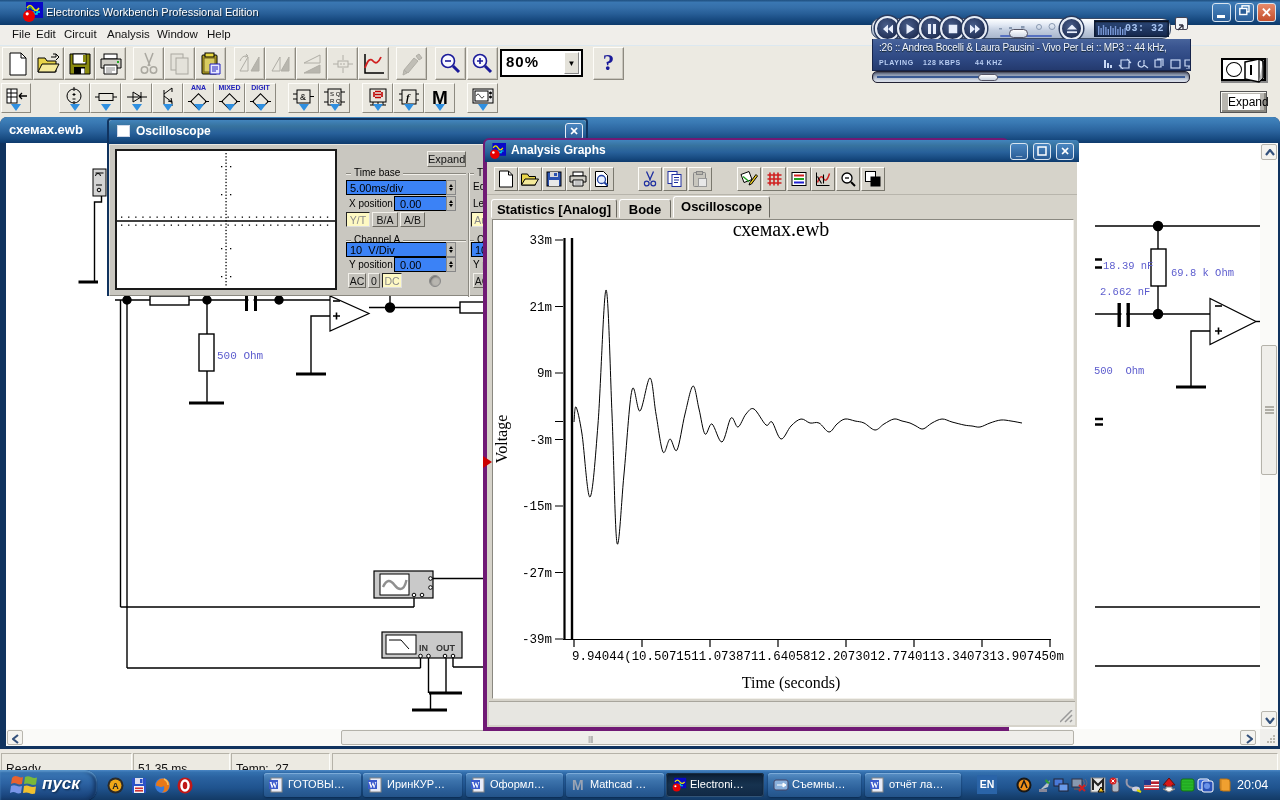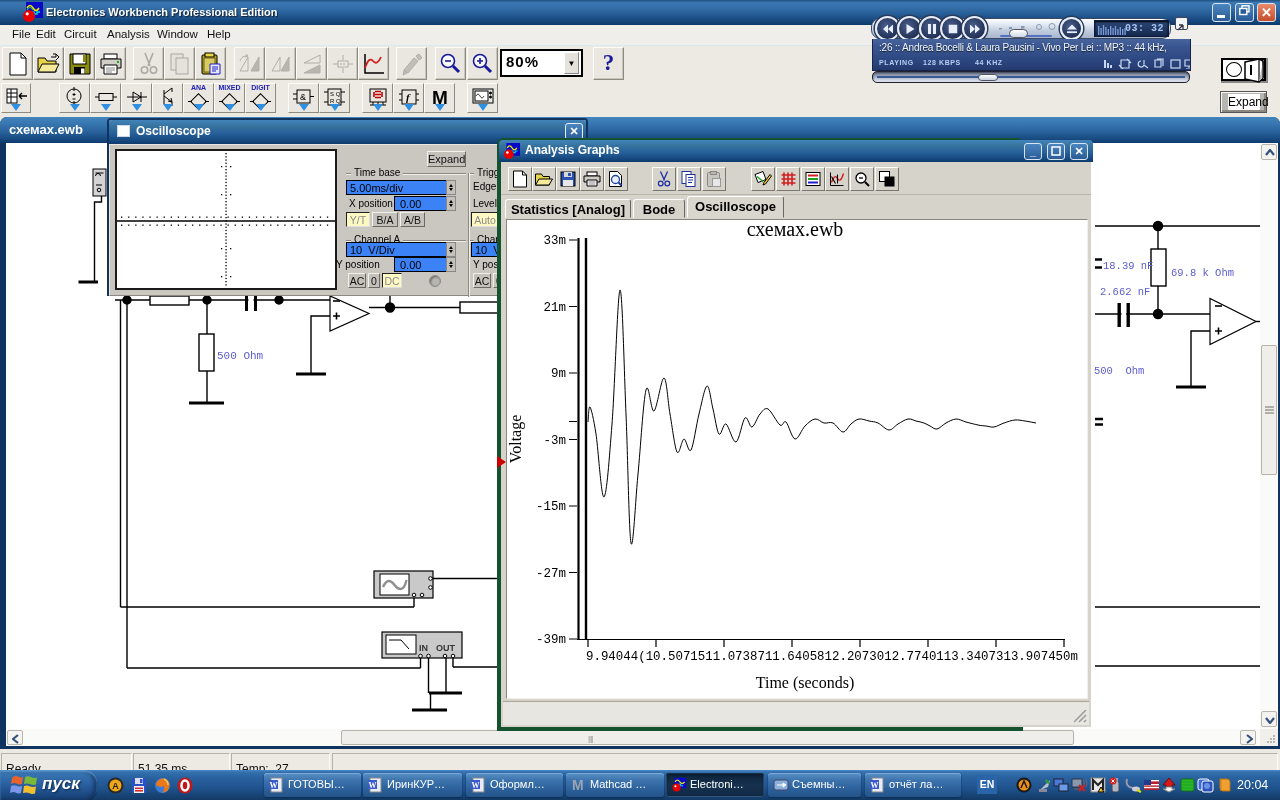--- a/index.html
+++ b/index.html
@@ -1,20 +1,20 @@
 <!DOCTYPE html>
 <html><head><meta charset="utf-8">
 <style>
 *{margin:0;padding:0;box-sizing:border-box}
 html,body{width:1280px;height:800px;overflow:hidden;font-family:"Liberation Sans",sans-serif;background:#ece9e2}
 .abs{position:absolute}
 #page{position:relative;width:1280px;height:800px}
 
 #titlebar{left:0;top:0;width:1280px;height:25px;background:linear-gradient(180deg,#1e4e7e 0%,#3a77b2 10%,#356fa9 30%,#275e97 55%,#17497f 80%,#0d3a6b 100%)}
-#titlebar .ttext{position:absolute;left:46px;top:6px;color:#fff;font-size:11px;font-weight:bold;text-shadow:1px 1px 1px #123}
+#titlebar .ttext{position:absolute;left:46px;top:6px;color:#fff;font-size:11px;font-weight:normal;text-shadow:1px 1px 1px #123}
 .wbtn{position:absolute;top:3px;width:19px;height:19px;border-radius:3px;border:1px solid #d8e4f0;color:#fff;text-align:center;font-size:11px;line-height:17px;font-weight:bold}
 .wbtn.b1{background:linear-gradient(180deg,#4a86c0,#2a5c96)}
 .wbtn.bx{background:linear-gradient(180deg,#e88a6a,#c44f2c)}
 
 #menubar{left:0;top:25px;width:1280px;height:20px;background:#f0eeea;font-size:11.5px;color:#111}
 #menubar span{position:absolute;top:3px}
 
 #toolbar1{left:0;top:45px;width:1280px;height:37px;background:#eceae2;border-top:1px solid #dce8f0}
 #toolbar2{left:0;top:82px;width:1280px;height:35px;background:#eceae2}
 .tb{position:absolute;background:#e9e7df;border:1px solid;border-color:#fdfcf8 #8d8a80 #8d8a80 #fdfcf8;box-shadow:inset -1px -1px 0 #c8c5bc}
@@ -50,21 +50,21 @@
 .oscbtn{position:absolute;background:#c3c1ba;border:1px solid;border-color:#f2f0ea #6a6860 #6a6860 #f2f0ea;font-size:10.5px;text-align:center;line-height:14px;color:#111}
 .oscbtn.dark{background:#fef9c3;color:#8a8a8a;border-color:#222 #ddd #ddd #222}
 .oscgrp{position:absolute;border-top:1px solid #8a8880;box-shadow:0 1px 0 #f2f0ea;height:0 !important}
 .osclbl{position:absolute;font-size:10px;color:#000}
 .oscfield{position:absolute;background:#3b82f6;border:1px solid #000;font-size:11px}
 .oscfield span{position:absolute;top:1px}
 .spin{position:absolute;width:10px;height:15px;background:#c3c1ba;border:1px solid #888}
 .spin:before{content:"";position:absolute;left:2px;top:3px;border-left:2.5px solid transparent;border-right:2.5px solid transparent;border-bottom:3.5px solid #000}
 .spin:after{content:"";position:absolute;left:2px;bottom:3px;border-left:2.5px solid transparent;border-right:2.5px solid transparent;border-top:3.5px solid #000}
 
-#ag{left:497px;top:138px;width:526px;height:593px;background:#14532d;border-radius:6px 6px 0 0}
+#ag{left:483px;top:138px;width:526px;height:593px;background:#701a75;border-radius:6px 6px 0 0}
 #agtitle{position:absolute;left:2px;top:2px;width:594px;height:22px;background:linear-gradient(180deg,#4284bc 0%,#37739f 25%,#28619b 55%,#16497f 85%,#0e3a6c 100%);border-radius:4px 4px 0 0}
 #agtitle span{position:absolute;left:26px;top:3px;color:#fff;font-weight:bold;font-size:12px}
 #agbody{position:absolute;left:4px;top:24px;width:590px;height:565px;background:#d6d3ca}
 #agtools{position:absolute;left:0;top:0;width:590px;height:33px;border-bottom:1px solid #b8b5ac}
 .agb{position:absolute;top:5px;width:24px;height:24px;background:#d6d3ca;border:1px solid;border-color:#fdfcf8 #7a786e #7a786e #fdfcf8}
 .agb svg{position:absolute;left:50%;top:50%;transform:translate(-50%,-50%)}
 #agtabs{position:absolute;left:0;top:34px;width:590px;height:24px}
 .tab{position:absolute;top:3px;height:19px;background:#d6d3ca;border:1px solid;border-color:#fff #6a6860 transparent #fff;border-radius:3px 3px 0 0;text-align:center}
 .tab span{font-size:13px;font-weight:bold;line-height:19px}
 .tab.sel{top:0;height:22px;background:#d9d6cd;z-index:2}
@@ -670,21 +670,21 @@
   <div class="spin" style="left:336px;top:51px"></div>
   <div class="oscbtn dark" style="left:236px;top:67px;width:24px;height:15px">Y/T</div>
   <div class="oscbtn" style="left:262px;top:67px;width:26px;height:15px">B/A</div>
   <div class="oscbtn" style="left:290px;top:67px;width:25px;height:15px">A/B</div>
   <div class="oscgrp" style="left:236px;top:95px;width:120px"></div>
   <div class="osclbl" style="left:241px;top:89px;background:#c9c7c0;padding:0 3px">Channel A</div>
   <div class="oscfield" style="left:236px;top:97px;width:110px;height:15px">
           <span style="left:3px">10&nbsp; V/Div</span>
         </div>
   <div class="spin" style="left:336px;top:97px"></div>
-  <div class="osclbl" style="left:226px;top:114px">Y position</div>
+  <div class="osclbl" style="left:239px;top:114px">Y position</div>
   <div class="oscfield" style="left:284px;top:112px;width:62px;height:15px">
           <span style="left:5px">0.00</span>
         </div>
   <div class="spin" style="left:336px;top:112px"></div>
   <div class="oscbtn" style="left:238px;top:128px;width:18px;height:15px">AC</div>
   <div class="oscbtn" style="left:258px;top:128px;width:12px;height:15px">0</div>
   <div class="oscbtn dark" style="left:272px;top:128px;width:20px;height:15px">DC</div>
   <div class="abs" style="left:319px;top:130px;width:12px;height:12px;border-radius:50%;background:#b8b6b0;border:1px solid #888;box-shadow:inset 1px 1px 2px #666"></div>
   <div class="oscgrp" style="left:360px;top:28px;width:130px"></div>
   <div class="osclbl" style="left:364px;top:22px;background:#c9c7c0;padding:0 3px">Trigger</div>

